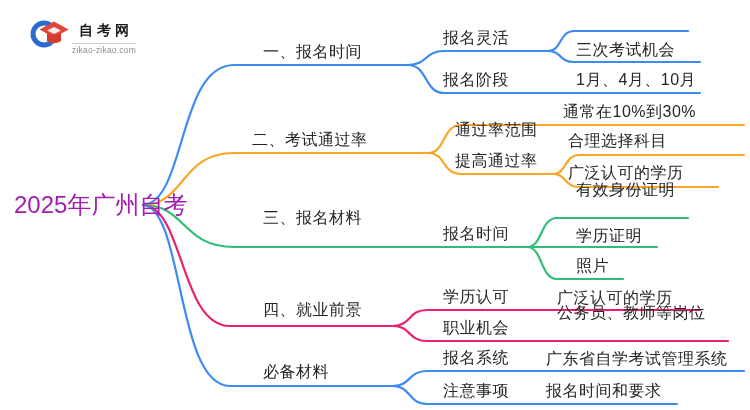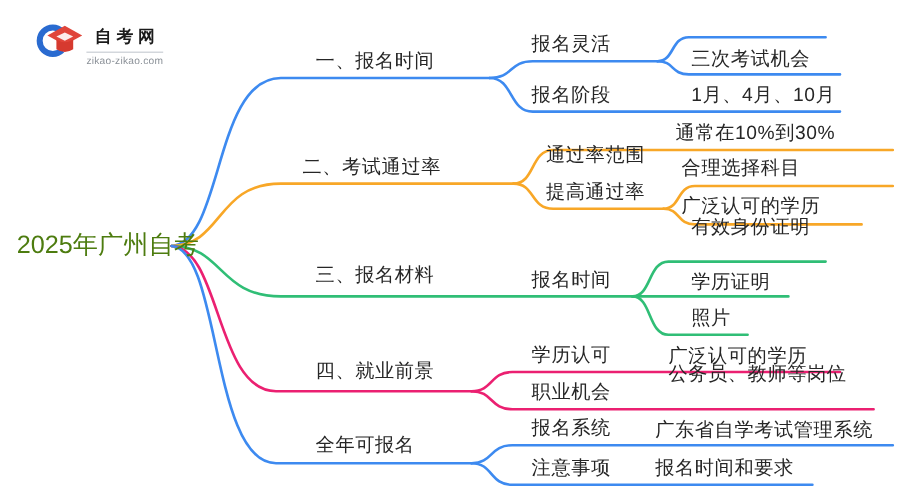--- a/index.html
+++ b/index.html
@@ -6,21 +6,21 @@
   #canvas{
     position:relative;width:750px;height:410px;background:#ffffff;overflow:hidden;
     font-family:"Liberation Sans","DejaVu Sans",sans-serif;
   }
   #lines{position:absolute;left:0;top:0;}
   .lbl{
     position:absolute;font-size:16px;line-height:19px;color:#262626;
     white-space:nowrap;letter-spacing:0.5px;
   }
   .root-lbl{
-    position:absolute;font-size:21px;line-height:21px;color:#4d7c0f;white-space:nowrap;
+    position:absolute;font-size:24px;line-height:21px;color:#a21caf;white-space:nowrap;
   }
   
   .logo{position:absolute;left:28px;top:16px;width:110px;height:38px;}
   .logo-icon{position:absolute;left:0;top:2px;}
   .logo-title{
     position:absolute;left:48px;top:6px;width:60px;text-align:center;
     font-size:14px;font-weight:bold;color:#1b1b1b;letter-spacing:4px;white-space:nowrap;
   }
   .logo-divider{position:absolute;left:44px;top:27px;width:64px;height:1px;background:#c9ced4;}
   .logo-domain{
@@ -82,31 +82,31 @@
   <div class="lbl" style="left:443px;top:70px">报名阶段</div>
   <div class="lbl" style="left:576px;top:70px">1月、4月、10月</div>
 
   <div class="lbl" style="left:252px;top:130px">二、考试通过率</div>
   <div class="lbl" style="left:455px;top:120px">通过率范围</div>
   <div class="lbl" style="left:563px;top:102px">通常在10%到30%</div>
   <div class="lbl" style="left:568px;top:131px">合理选择科目</div>
   <div class="lbl" style="left:455px;top:151px">提高通过率</div>
   <div class="lbl" style="left:568px;top:163px">广泛认可的学历</div>
 
-  <div class="lbl" style="left:263px;top:220px">三、报名材料</div>
+  <div class="lbl" style="left:263px;top:208px">三、报名材料</div>
   <div class="lbl" style="left:443px;top:224px">报名时间</div>
   <div class="lbl" style="left:576px;top:180px">有效身份证明</div>
   <div class="lbl" style="left:576px;top:226px">学历证明</div>
   <div class="lbl" style="left:576px;top:256px">照片</div>
 
   <div class="lbl" style="left:263px;top:300px">四、就业前景</div>
   <div class="lbl" style="left:443px;top:287px">学历认可</div>
   <div class="lbl" style="left:557px;top:288px">广泛认可的学历</div>
   <div class="lbl" style="left:443px;top:318px">职业机会</div>
   <div class="lbl" style="left:557px;top:303px">公务员、教师等岗位</div>
 
-  <div class="lbl" style="left:263px;top:362px">全年可报名</div>
+  <div class="lbl" style="left:263px;top:362px">必备材料</div>
   <div class="lbl" style="left:443px;top:348px">报名系统</div>
   <div class="lbl" style="left:546px;top:349px">广东省自学考试管理系统</div>
   <div class="lbl" style="left:443px;top:381px">注意事项</div>
   <div class="lbl" style="left:546px;top:381px">报名时间和要求</div>
 
 </div>
 
 </body></html>

